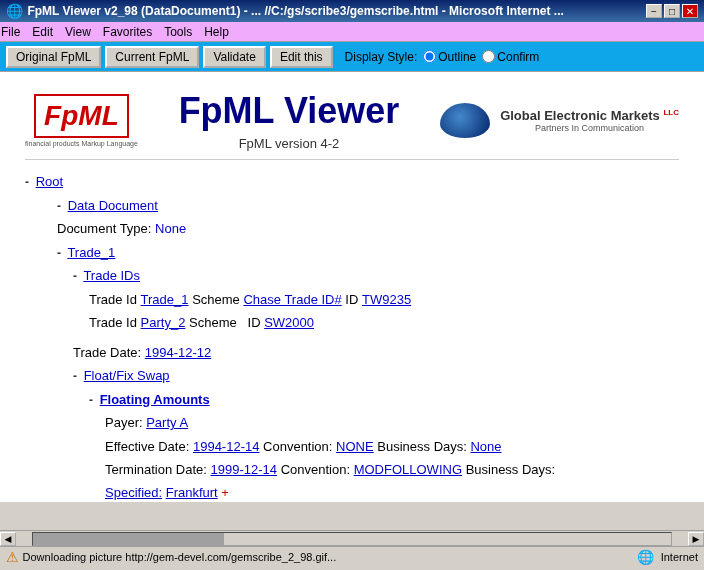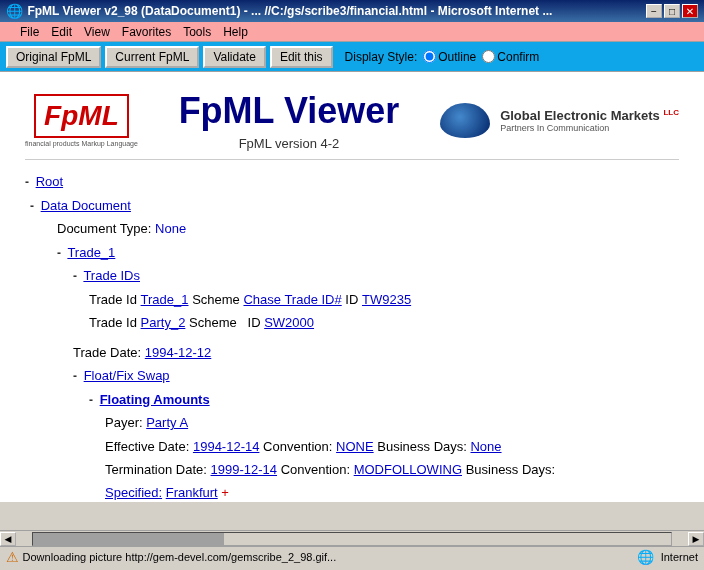--- a/index.html
+++ b/index.html
@@ -21,22 +21,22 @@
     .titlebar-title { font-size: 12px; font-weight: bold; }
     .titlebar-controls { display: flex; gap: 2px; }
     .titlebar-btn {
       width: 16px; height: 14px; background: #d4d0c8; border: 1px outset #fff;
       font-size: 10px; display: flex; align-items: center; justify-content: center; cursor: pointer;
       color: black;
     }
 
     
     .menubar {
-      background: #fca5a5;
-      padding: 2px 20px;
+      background: #f0abfc;
+      padding: 2px 1px;
       display: flex;
       gap: 12px;
       height: 20px;
       align-items: center;
       font-size: 12px;
       border-bottom: 1px solid #a0a0a0;
     }
     .menu-item { cursor: pointer; }
 
     
@@ -95,33 +95,33 @@
     .fpml-logo-section { display: flex; flex-direction: column; align-items: center; }
     .fpml-logo-box {
       border: 2px solid #cc0000;
       padding: 4px 8px;
       background: white;
       display: flex; align-items: center; gap: 6px;
     }
     .fpml-title-center { text-align: center; }
     .fpml-title-center h1 { font-size: 36px; color: #000080; font-weight: bold; }
     .fpml-version { font-size: 13px; color: #333; margin-top: 4px; }
-    .gem-logo-section { display: flex; flex-direction: column; align-items: flex-end; }
+    .gem-logo-section { display: flex; flex-direction: column; align-items: flex-end; text-align: center; }
     .gem-globe {
       width: 50px; height: 35px;
       background: radial-gradient(circle at 40% 40%, #4488cc, #002266);
       border-radius: 50% 50% 50% 50% / 60% 60% 40% 40%;
       position: relative;
       margin-right: 4px;
     }
 
     
     .tree-content { font-size: 13px; line-height: 1.8; }
     .tree-level-0 { margin-left: 0; }
-    .tree-level-1 { margin-left: 5px; }
+    .tree-level-1 { margin-left: 32px; }
     .tree-level-2 { margin-left: 32px; }
     .tree-level-3 { margin-left: 48px; }
     .tree-level-4 { margin-left: 64px; }
     .tree-level-5 { margin-left: 80px; }
 
     .link-blue { color: #0000cc; text-decoration: underline; cursor: pointer; }
     .collapse-btn { color: #333; cursor: pointer; font-weight: bold; margin-right: 3px; font-size: 12px; }
     .node-line { display: flex; align-items: baseline; flex-wrap: wrap; }
     .static-text { color: #000; }
     .value-text { color: #0000cc; }
@@ -174,21 +174,21 @@
       display: flex; align-items: center; justify-content: center;
       cursor: pointer;
     }
   </style>
 </head>
 <body>
 
 <div class="window-titlebar">
   <div class="titlebar-left">
     <span class="titlebar-icon">🌐</span>
-    <span class="titlebar-title">FpML Viewer v2_98 (DataDocument1) - ... //C:/gs/scribe3/financial.html - Microsoft Internet ...</span>
+    <span class="titlebar-title">FpML Viewer v2_98 (DataDocument1) - ... //C:/gs/scribe3/gemscribe.html - Microsoft Internet ...</span>
   </div>
   <div class="titlebar-controls">
     <div class="titlebar-btn">−</div>
     <div class="titlebar-btn">□</div>
     <div class="titlebar-btn" style="background:#cc0000; color:white;">✕</div>
   </div>
 </div>
 
 <div class="menubar">
   <span class="menu-item">File</span>

